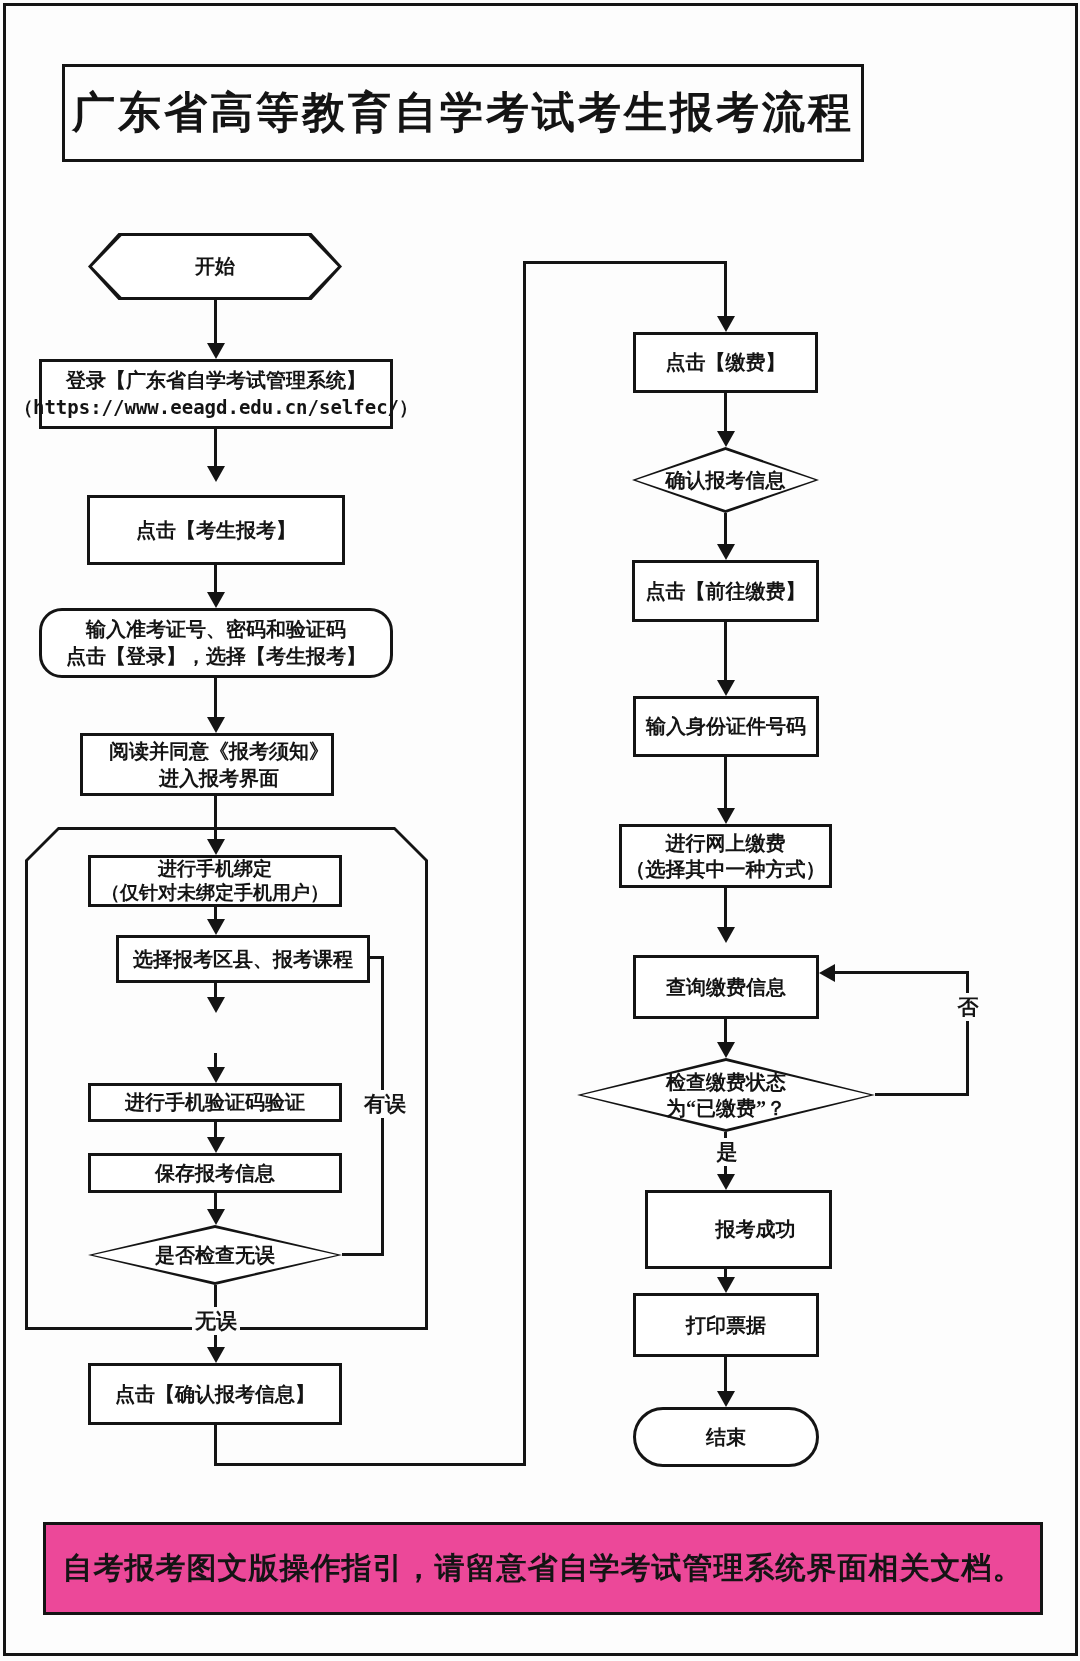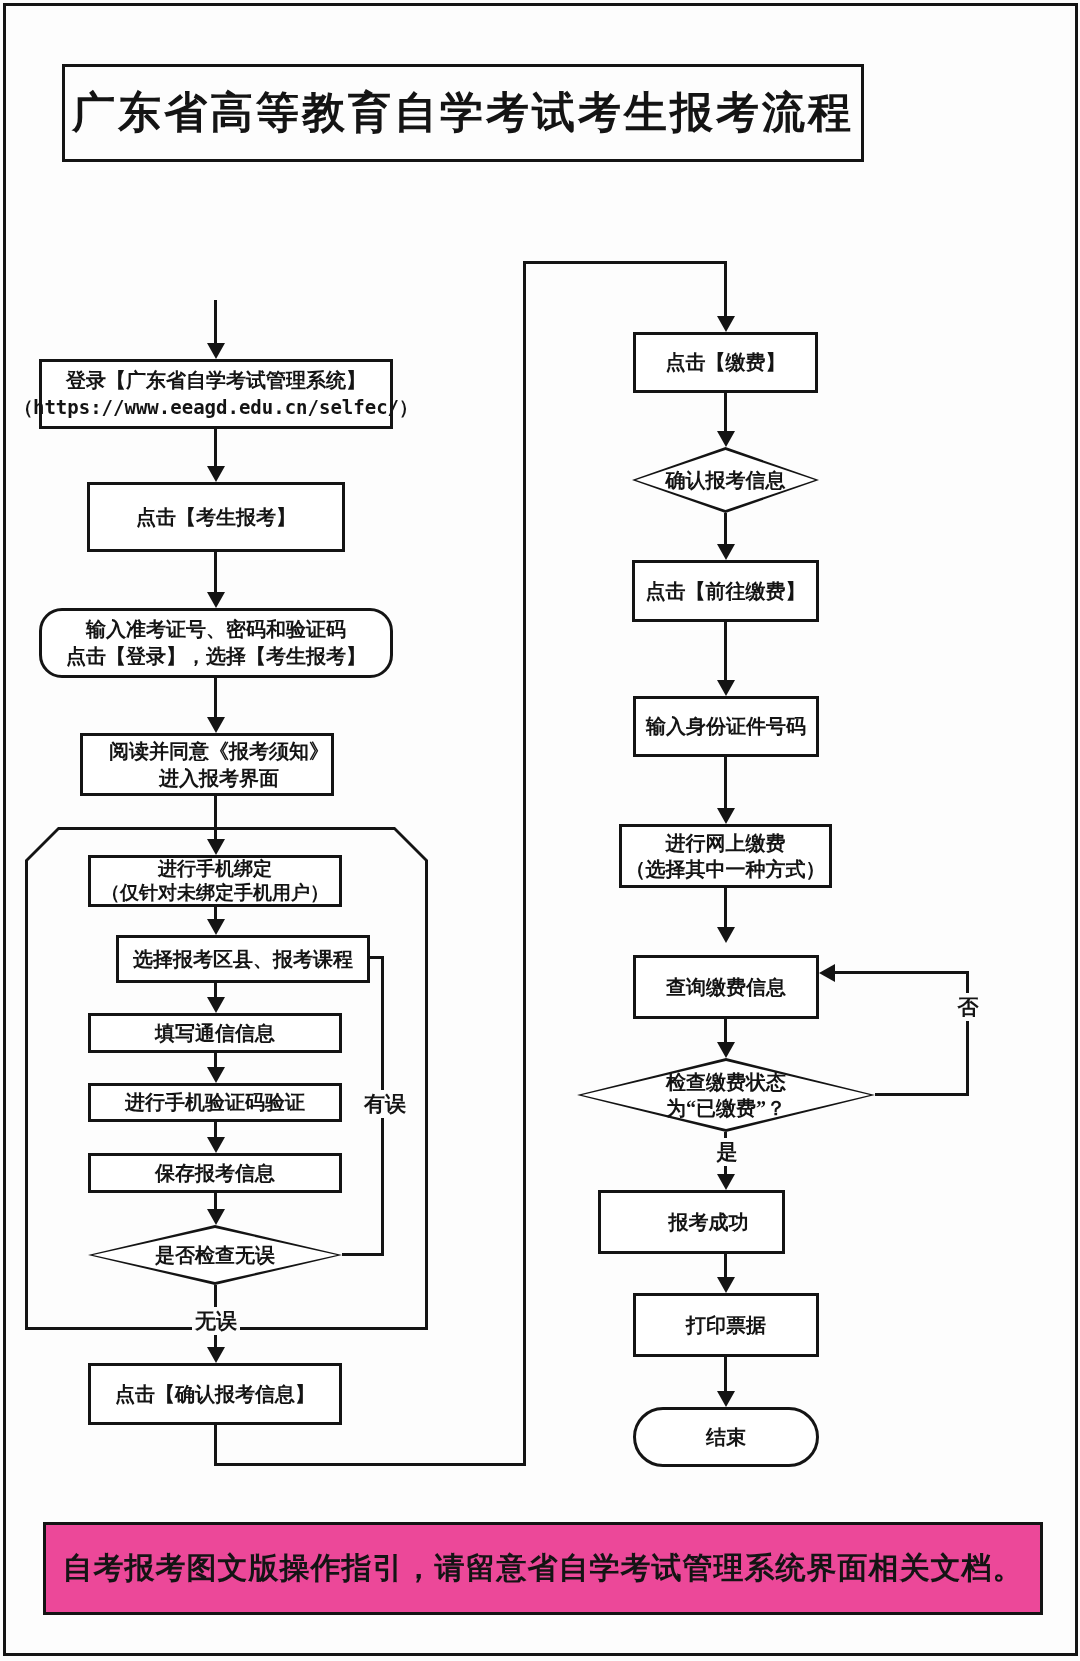--- a/index.html
+++ b/index.html
@@ -54,27 +54,32 @@
 <div class="page">
   <div class="frame"></div>
 
   <div class="titlebox" style="left:62px;top:64px;width:796px;height:92px;">广东省高等教育自学考试考生报考流程</div>
 
   <div class="loop" style="left:25px;top:827px;width:403px;height:503px;">
     <div class="fill loopc" style="position:absolute;left:0;top:0;width:100%;height:100%;background:#141414;"></div>
     <div class="loopi" style="position:absolute;left:3px;top:3px;right:3px;bottom:3px;background:#fdfdfd;"></div>
   </div>
 
+  <div class="shape" style="left:88px;top:233px;width:254px;height:67px;">
+    <div class="fill hexc"></div>
+    <div class="inner hexc" style="left:4px;top:3px;right:4px;bottom:3px;"></div>
+    <div class="txt">开始</div>
+  </div>
 
   <div class="box" style="left:39px;top:359px;width:354px;height:70px;">
     <div>登录【广东省自学考试管理系统】</div>
     <div class="mono">（https://www.eeagd.edu.cn/selfec/）</div>
   </div>
 
-  <div class="box" style="left:87px;top:482px;width:258px;height:70px;">
+  <div class="box" style="left:87px;top:495px;width:258px;height:70px;">
     <div>点击【考生报考】</div>
   </div>
 
   <div class="box" style="left:39px;top:608px;width:354px;height:70px;border-radius:23px;">
     <div>输入准考证号、密码和验证码</div>
     <div>点击【登录】，选择【考生报考】</div>
   </div>
 
   <div class="box" style="left:80px;top:733px;width:254px;height:63px;padding-left:24px;">
     <div>阅读并同意《报考须知》</div>
@@ -83,23 +88,20 @@
 
   <div class="box" style="left:88px;top:855px;width:254px;height:52px;line-height:24px;font-size:19px;">
     <div>进行手机绑定</div>
     <div>（仅针对未绑定手机用户）</div>
   </div>
 
   <div class="box" style="left:88px;top:935px;width:254px;height:48px;margin-left:28px;">
     <div>选择报考区县、报考课程</div>
   </div>
 
-  <div class="box" style="left:88px;top:1013px;width:254px;height:40px;">
-    <div>填写通信信息</div>
-  </div>
 
   <div class="box" style="left:88px;top:1083px;width:254px;height:39px;">
     <div>进行手机验证码验证</div>
   </div>
 
   <div class="box" style="left:88px;top:1153px;width:254px;height:40px;">
     <div>保存报考信息</div>
   </div>
 
   <div class="shape" style="left:88px;top:1225px;width:254px;height:60px;">
@@ -141,21 +143,21 @@
 
   <div class="shape" style="left:577px;top:1058px;width:298px;height:74px;">
     <div class="fill diac"></div>
     <div class="inner diac" style="left:5px;top:3px;right:5px;bottom:3px;"></div>
     <div class="txt" style="line-height:26px;">
       <div>检查缴费状态</div>
       <div>为“已缴费”？</div>
     </div>
   </div>
 
-  <div class="box" style="left:598px;top:1190px;width:187px;height:64px;padding-left:34px;">
+  <div class="box" style="left:645px;top:1190px;width:187px;height:79px;padding-left:34px;">
     <div>报考成功</div>
   </div>
 
   <div class="box" style="left:633px;top:1293px;width:186px;height:64px;">
     <div>打印票据</div>
   </div>
 
   <div class="box stadium" style="left:633px;top:1407px;width:186px;height:60px;">
     <div>结束</div>
   </div>

